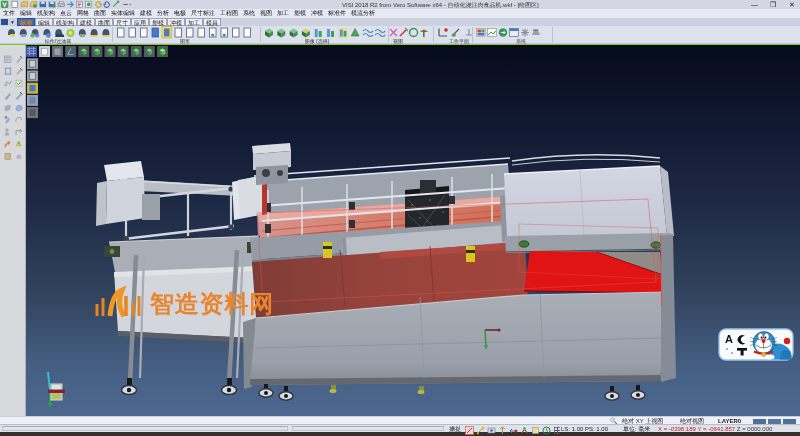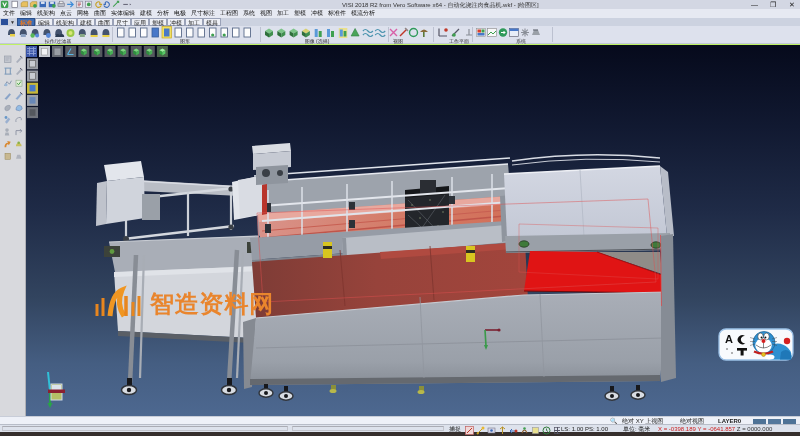--- a/index.html
+++ b/index.html
@@ -1,17 +1,17 @@
 <!DOCTYPE html>
 <html><head>
 <meta charset="utf-8">
 <style>
   * { margin:0; padding:0; box-sizing:border-box; }
   html,body { width:800px; height:436px; overflow:hidden; font-family:"Liberation Sans", sans-serif; }
-  #win { position:relative; width:800px; height:436px; background:#bef264; }
+  #win { position:relative; width:800px; height:436px; background:#84cc16; }
   .abs { position:absolute; }
   
   #titlebar { left:0; top:0; width:800px; height:9px; background:#d3d7e3; }
   #title-text { left:342px; top:1px; font-size:6px; color:#333; white-space:nowrap; }
   .winbtn { top:1px; font-size:7px; color:#222; line-height:7px; }
   
   #menubar { left:0; top:9px; width:800px; height:9px; background:#e6e9f2; font-size:6px; color:#111; }
   #menubar span { position:absolute; top:0px; white-space:nowrap; }
   
   #tabrow { left:0; top:18px; width:800px; height:8px; background:#ccd2e0; }

